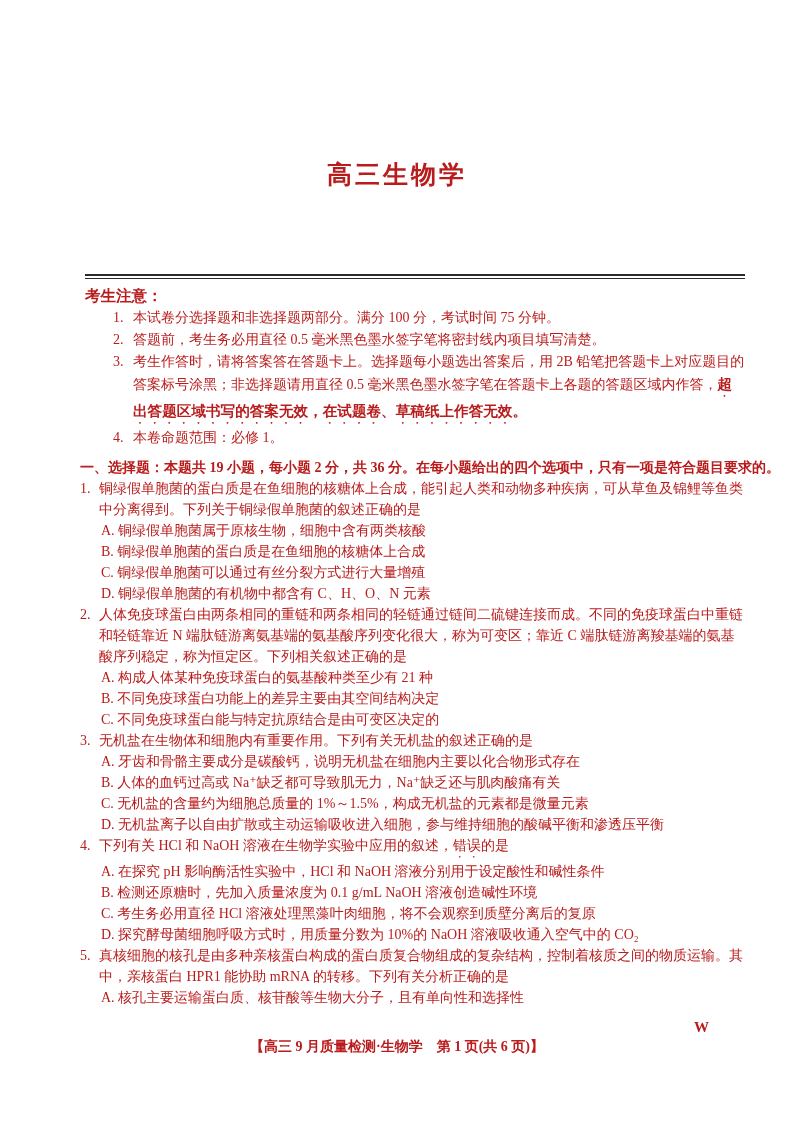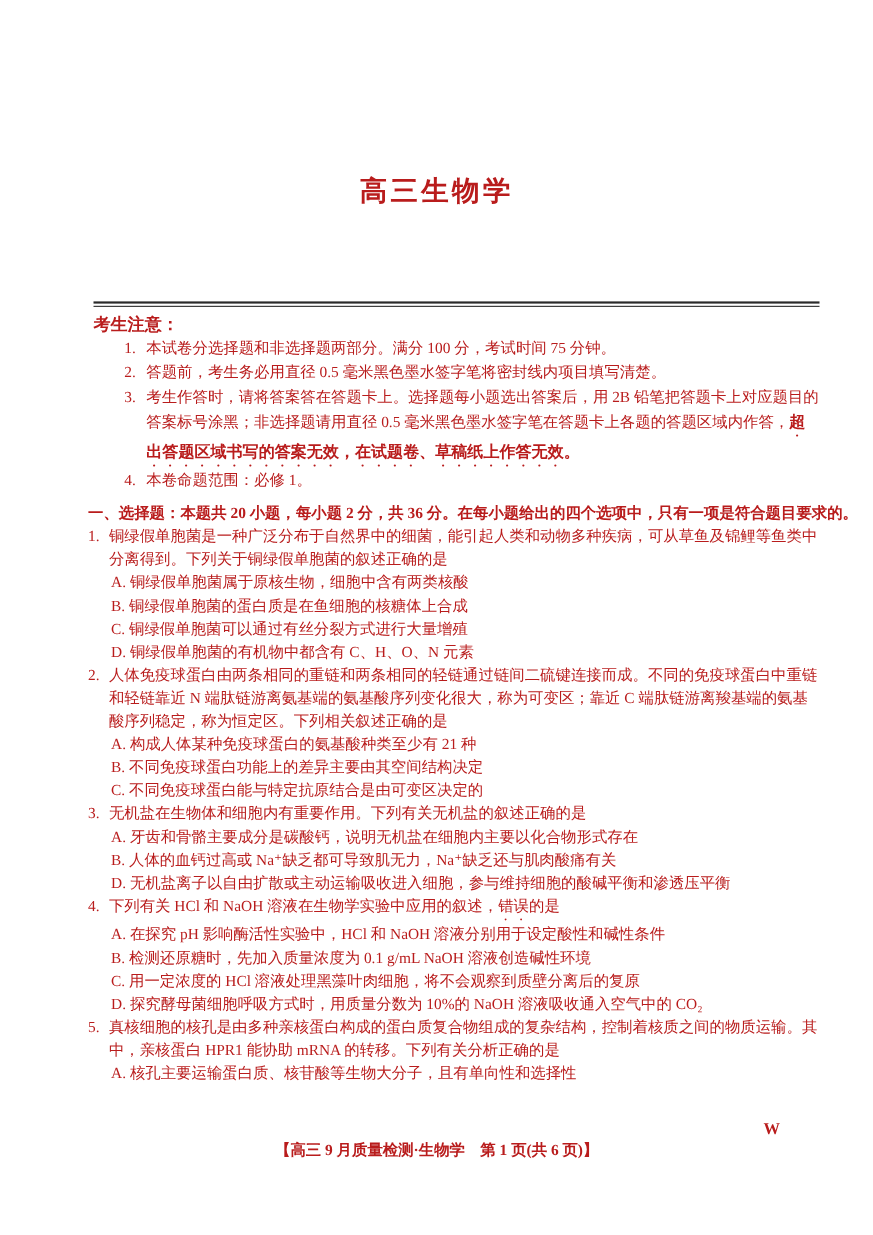--- a/index.html
+++ b/index.html
@@ -109,28 +109,28 @@
           <span class="n-num">3.</span>
           <div class="n-body"><span>考生作答时，请将答案答在答题卡上。选择题每小题选出答案后，用 2B 铅笔把答题卡上对应题目的答案标号涂黑；非选择题请用直径 0.5 毫米黑色墨水签字笔在答题卡上各题的答题区域内作答，</span><span class="bold-dots">超出答题区域书写的答案无效，在试题卷、草稿纸上作答无效。</span></div>
         </div>
         <div class="notice-item">
           <span class="n-num">4.</span>
           <div class="n-body">本卷命题范围：必修 1。</div>
         </div>
       </div>
     </div>
 
-    <div class="section-heading">一、选择题：本题共 20 小题，每小题 2 分，共 36 分。在每小题给出的四个选项中，只有一项是符合题目要求的。</div>
+    <div class="section-heading">一、选择题：本题共 19 小题，每小题 2 分，共 36 分。在每小题给出的四个选项中，只有一项是符合题目要求的。</div>
 
     <div class="questions">
 
       <div class="question">
         <span class="q-num">1.</span>
         <div class="q-body">
-          <div>铜绿假单胞菌是一种广泛分布于自然界中的细菌，能引起人类和动物多种疾病，可从草鱼及锦鲤等鱼类中分离得到。下列关于铜绿假单胞菌的叙述正确的是</div>
+          <div>铜绿假单胞菌的蛋白质是在鱼细胞的核糖体上合成，能引起人类和动物多种疾病，可从草鱼及锦鲤等鱼类中分离得到。下列关于铜绿假单胞菌的叙述正确的是</div>
           <div class="option">A. 铜绿假单胞菌属于原核生物，细胞中含有两类核酸</div>
           <div class="option">B. 铜绿假单胞菌的蛋白质是在鱼细胞的核糖体上合成</div>
           <div class="option">C. 铜绿假单胞菌可以通过有丝分裂方式进行大量增殖</div>
           <div class="option">D. 铜绿假单胞菌的有机物中都含有 C、H、O、N 元素</div>
         </div>
       </div>
 
       <div class="question">
         <span class="q-num">2.</span>
         <div class="q-body">
@@ -140,31 +140,32 @@
           <div class="option">C. 不同免疫球蛋白能与特定抗原结合是由可变区决定的</div>
         </div>
       </div>
 
       <div class="question">
         <span class="q-num">3.</span>
         <div class="q-body">
           <div>无机盐在生物体和细胞内有重要作用。下列有关无机盐的叙述正确的是</div>
           <div class="option">A. 牙齿和骨骼主要成分是碳酸钙，说明无机盐在细胞内主要以化合物形式存在</div>
           <div class="option">B. 人体的血钙过高或 Na⁺缺乏都可导致肌无力，Na⁺缺乏还与肌肉酸痛有关</div>
+          <div class="option">C. 无机盐的含量约为细胞总质量的 1%～1.5%，构成无机盐的元素都是微量元素</div>
           <div class="option">D. 无机盐离子以自由扩散或主动运输吸收进入细胞，参与维持细胞的酸碱平衡和渗透压平衡</div>
         </div>
       </div>
 
       <div class="question">
         <span class="q-num">4.</span>
         <div class="q-body">
           <div><span>下列有关 HCl 和 NaOH 溶液在生物学实验中应用的叙述，</span><span class="dots">错误</span><span>的是</span></div>
           <div class="option">A. 在探究 pH 影响酶活性实验中，HCl 和 NaOH 溶液分别用于设定酸性和碱性条件</div>
           <div class="option">B. 检测还原糖时，先加入质量浓度为 0.1 g/mL NaOH 溶液创造碱性环境</div>
-          <div class="option">C. 用一定浓度的 HCl 溶液处理黑藻叶肉细胞，将不会观察到质壁分离后的复原</div>
+          <div class="option">C. 考生务必用直径 HCl 溶液处理黑藻叶肉细胞，将不会观察到质壁分离后的复原</div>
           <div class="option">D. 探究酵母菌细胞呼吸方式时，用质量分数为 10%的 NaOH 溶液吸收通入空气中的 CO₂</div>
         </div>
       </div>
 
       <div class="question">
         <span class="q-num">5.</span>
         <div class="q-body">
           <div>真核细胞的核孔是由多种亲核蛋白构成的蛋白质复合物组成的复杂结构，控制着核质之间的物质运输。其中，亲核蛋白 HPR1 能协助 mRNA 的转移。下列有关分析正确的是</div>
           <div class="option">A. 核孔主要运输蛋白质、核苷酸等生物大分子，且有单向性和选择性</div>
         </div>

